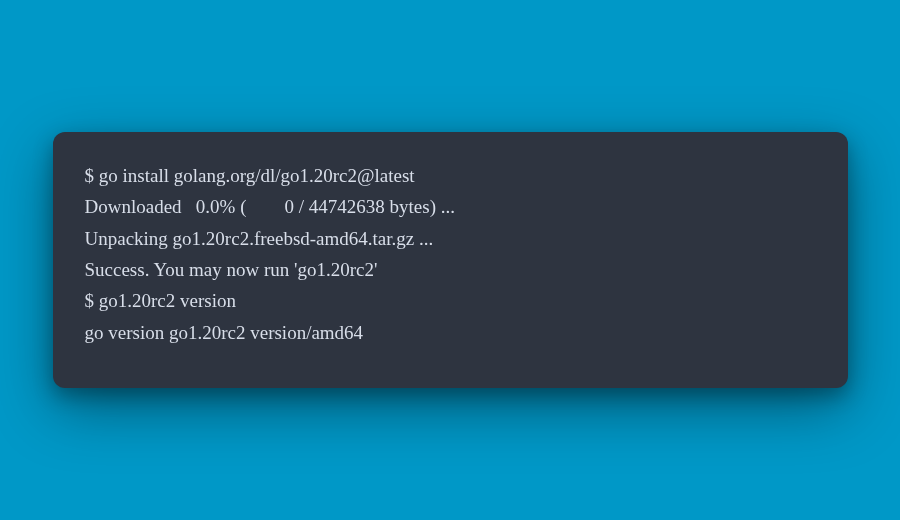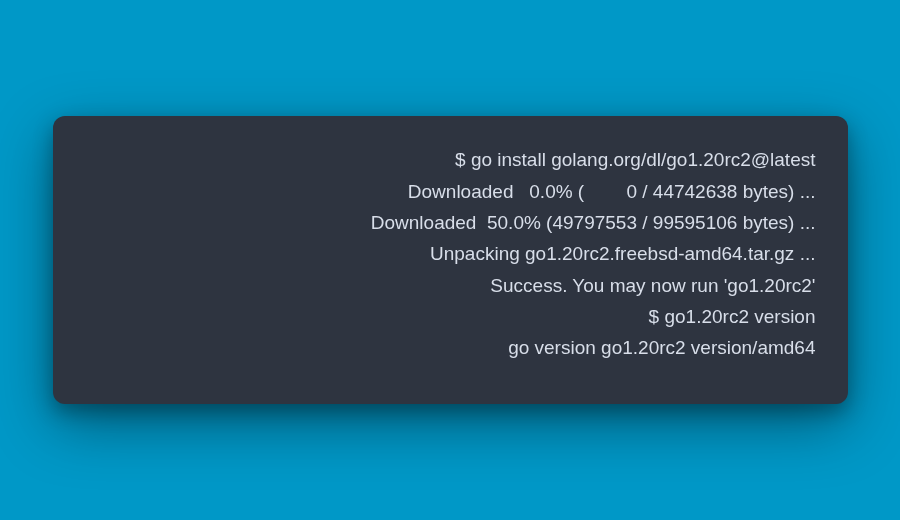--- a/index.html
+++ b/index.html
@@ -15,35 +15,33 @@
       align-items: center;
       justify-content: center;
       overflow: hidden;
     }
     .terminal {
       width: 795px;
       background: #2e3440;
       border-radius: 12px;
       padding: 28px 32px 40px 32px;
       box-shadow: 0 20px 60px rgba(0, 0, 0, 0.4), 0 8px 20px rgba(0,0,0,0.3);
-      font-family: Liberation Sans, sans-serif;
+      font-family: Liberation Serif, serif;
       font-size: 19px;
       line-height: 1.65;
       color: #d8dee9;
-      text-align: right;
     }
     .line {
       white-space: pre;
       overflow: hidden;
     }
   </style>
 </head>
 <body>
 
 <div class="terminal">
   <div class="line">$ go install golang.org/dl/go1.20rc2@latest</div>
   <div class="line">Downloaded   0.0% (        0 / 44742638 bytes) ...</div>
-  <div class="line">Downloaded  50.0% (49797553 / 99595106 bytes) ...</div>
   <div class="line">Unpacking go1.20rc2.freebsd-amd64.tar.gz ...</div>
   <div class="line">Success. You may now run 'go1.20rc2'</div>
   <div class="line">$ go1.20rc2 version</div>
   <div class="line">go version go1.20rc2 version/amd64</div>
 </div>
 
 </body></html>

